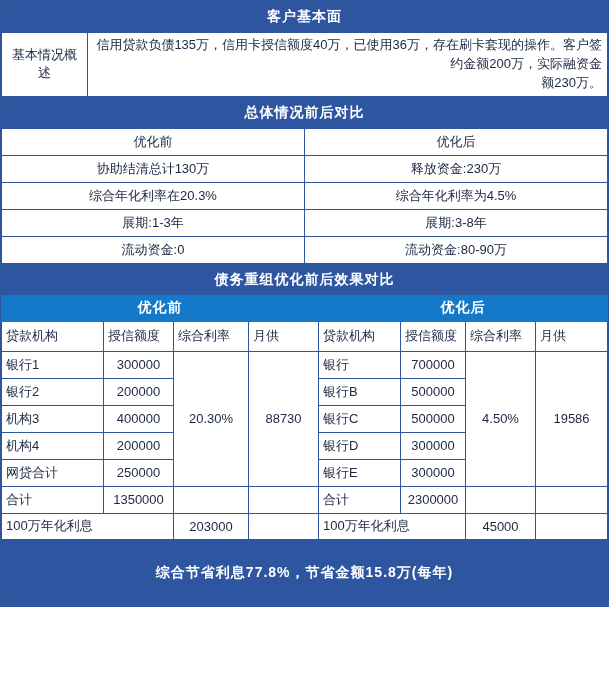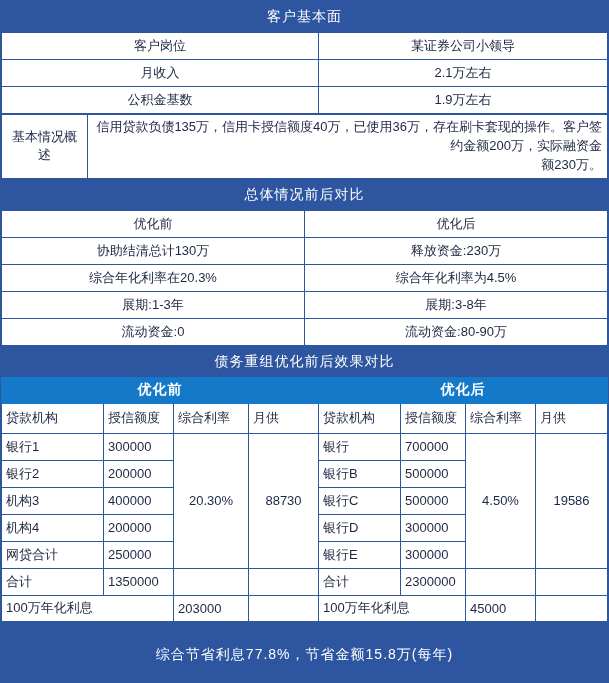--- a/index.html
+++ b/index.html
@@ -7,21 +7,21 @@
     width:607px;
     border:1px solid #2d569b;
     font-family:"Liberation Sans","DejaVu Sans",sans-serif;
     font-size:13px;
     color:#1c2742;
     background:#ffffff;
   }
   .bar{
     background:#2d55a0;
     color:#ffffff;
-    font-weight:normal;
+    font-weight:bold;
     font-size:14px;
     text-align:center;
     padding:7px 0 6px 0;
     letter-spacing:1px;
   }
   .bar.footer{padding:24px 0;}
   table{border-collapse:collapse;width:100%;table-layout:fixed;}
   td{
     border:1px solid #2d569b;
     height:27px;
@@ -47,52 +47,32 @@
     background:#1379c8;
     border-color:#1379c8;
     color:#ffffff;
     font-weight:bold;
     font-size:14px;
     letter-spacing:1px;
     height:26px;
   }
   .t3 .colhead td{text-align:left;height:30px;margin-left:28px;}
   .org{text-align:left;}
-  .num{text-align:left;}
+  .num{text-align:center;}
   .merged{text-align:center;vertical-align:middle;}
   .t3 .interest td{height:26px;margin-left:8px;}
   .t3 .interest .lbl{text-align:left;}
 </style>
 </head>
 <body>
 
 <div class="doc">
 
   <div class="bar">客户基本面</div>
 
-  <table class="t1">
-    <colgroup>
-        <col class="c-label">
-        <col>
-      </colgroup>
-    <tbody>
-      <tr>
-        <td>客户岗位</td>
-        <td>某证券公司小领导</td>
-      </tr>
-      <tr>
-        <td>月收入</td>
-        <td>2.1万左右</td>
-      </tr>
-      <tr>
-        <td>公积金基数</td>
-        <td>1.9万左右</td>
-      </tr>
-    </tbody>
-  </table>
 
   <table class="t-ov">
     <colgroup>
         <col class="c-ovlabel">
         <col>
       </colgroup>
     <tbody>
       <tr>
         <td>基本情况概述</td>
         <td class="ov-text">信用贷款负债135万，信用卡授信额度40万，已使用36万，存在刷卡套现的操作。客户签约金额200万，实际融资金

